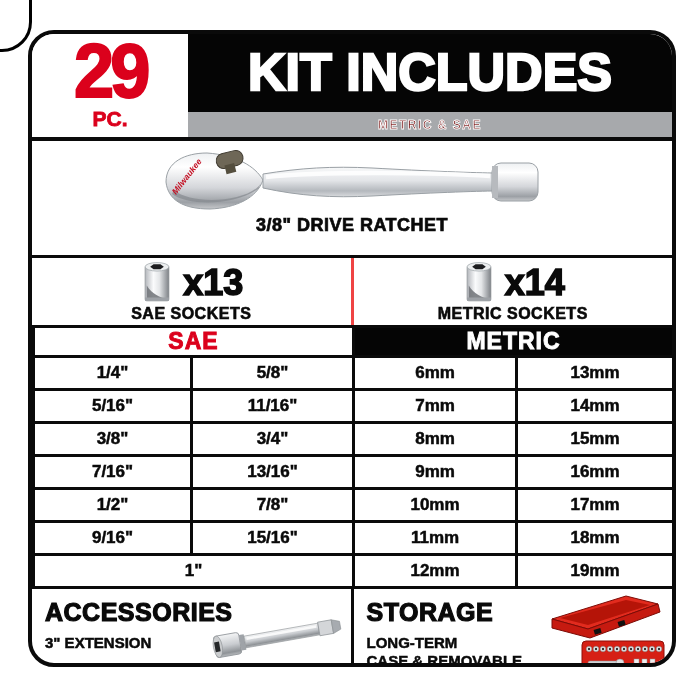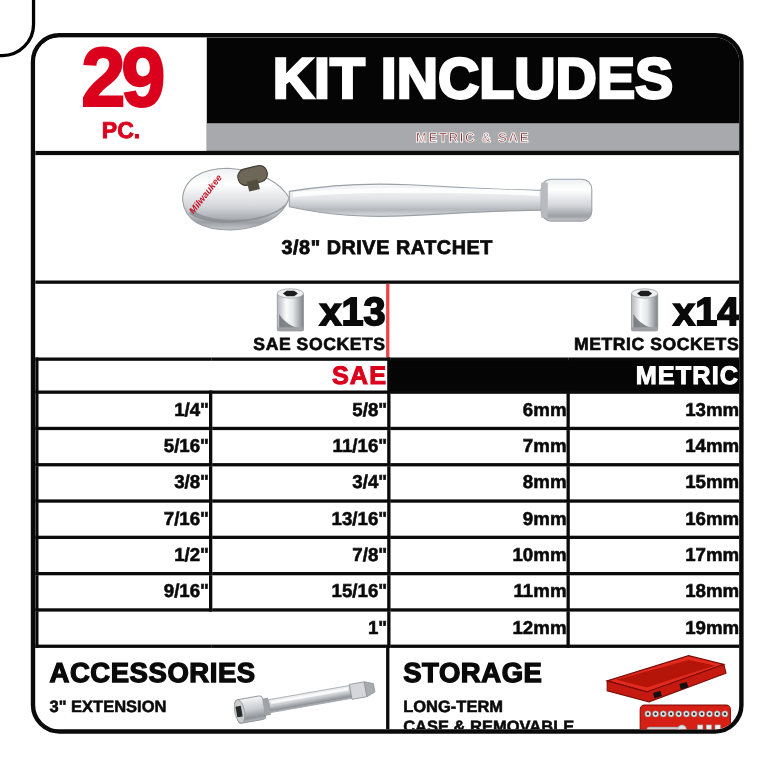--- a/index.html
+++ b/index.html
@@ -21,28 +21,28 @@
          font-size:52px;font-weight:bold;-webkit-text-stroke:2.4px #fff;letter-spacing:0px;padding-bottom:2px;}
   .banner-sub{height:25px;background:#a7a9ac;display:flex;align-items:center;justify-content:center;
          color:#7f1d1d;font-weight:bold;font-size:12px;-webkit-text-stroke:0.8px #fff;letter-spacing:1.5px;}
   
   .ratchet-section{height:114px;position:relative;flex:0 0 auto;}
   .ratchet-svg{position:absolute;left:128px;top:6px;}
   .ratchet-label{position:absolute;left:0;right:0;top:74px;text-align:center;
          font-size:18px;font-weight:bold;-webkit-text-stroke:0.7px #0a0a0a;letter-spacing:0.5px;}
   
   .sockets-row{height:67px;border-top:3px solid #0a0a0a;display:flex;flex:0 0 auto;}
-  .socket-cell{flex:1;display:flex;flex-direction:column;align-items:flex-end;overflow:hidden;}
+  .socket-cell{flex:1;display:flex;flex-direction:column;align-items:center;overflow:hidden;}
   .socket-cell.right{border-left:3px solid #ef4444;}
   .socket-line{display:flex;align-items:center;gap:8px;height:46px;margin-top:2px;}
   .qty{font-size:36px;font-weight:bold;-webkit-text-stroke:1.6px #0a0a0a;line-height:1;}
   .socket-label{font-size:16px;font-weight:bold;-webkit-text-stroke:0.6px #0a0a0a;margin-top:-1px;letter-spacing:0.5px;}
   
   table.sizes{border-collapse:collapse;width:100%;table-layout:fixed;flex:0 0 auto;}
-  .sizes th,.sizes td{border:3px solid #0a0a0a;text-align:right;font-weight:bold;padding:0;}
+  .sizes th,.sizes td{border:3px solid #0a0a0a;text-align:center;font-weight:bold;padding:0;}
   .sizes th{height:26px;font-size:23px;letter-spacing:1px;}
   .sizes th.sae{color:#db011c;background:#fff;-webkit-text-stroke:0.9px #db011c;}
   .sizes th.metric{color:#fff;background:#050505;-webkit-text-stroke:0.9px #fff;}
   .sizes td{height:30px;font-size:17px;-webkit-text-stroke:0.5px #0a0a0a;}
   
   .bottom-row{flex:1;display:flex;}
   .bottom-cell{flex:1;position:relative;padding:9px 0 0 13px;overflow:hidden;}
   .bottom-cell.right{border-left:3px solid #0a0a0a;}
   .section-title{font-size:25px;font-weight:bold;-webkit-text-stroke:1.2px #0a0a0a;letter-spacing:0.5px;}
   .section-text{font-size:15px;font-weight:bold;-webkit-text-stroke:0.5px #0a0a0a;margin-top:7px;line-height:1.22;}

